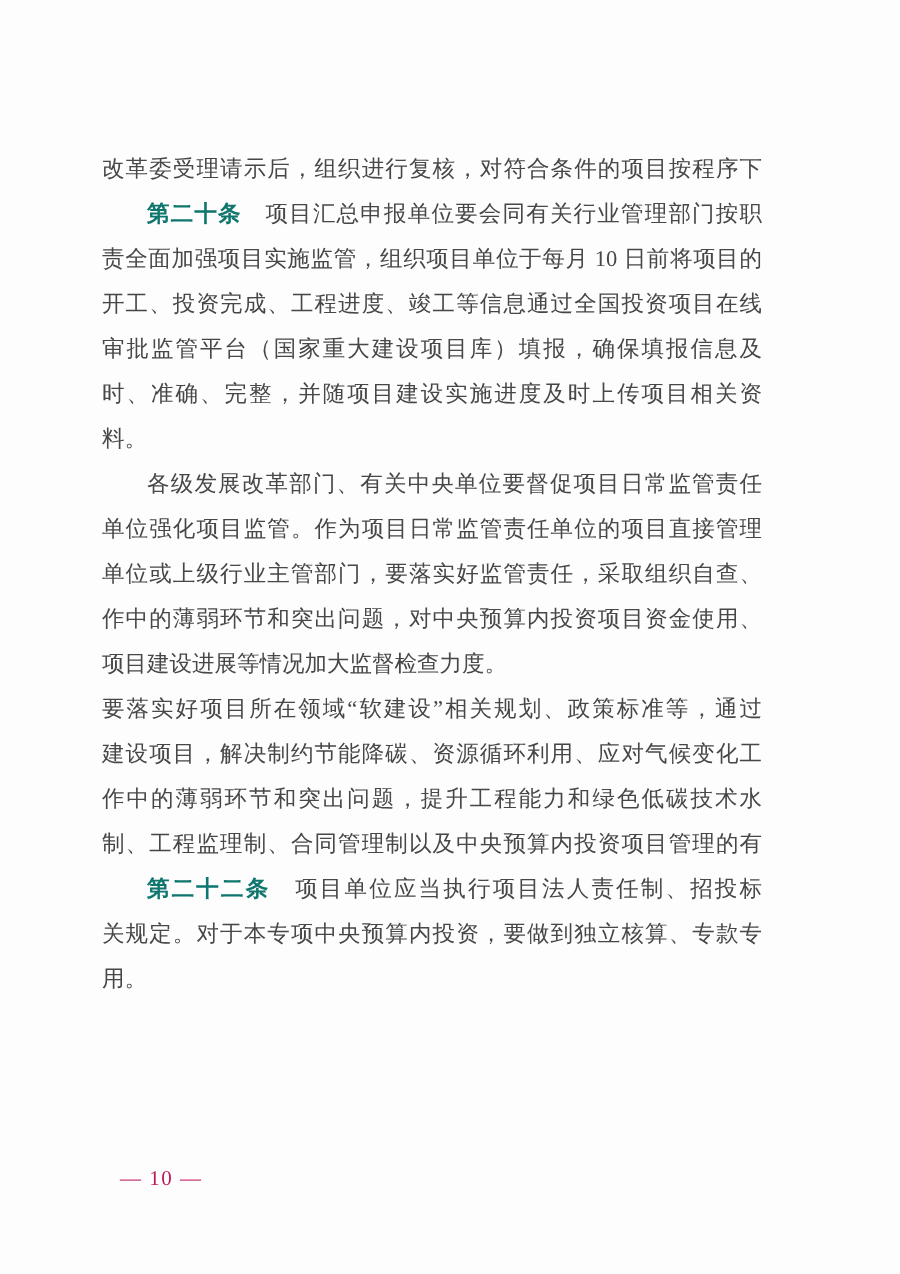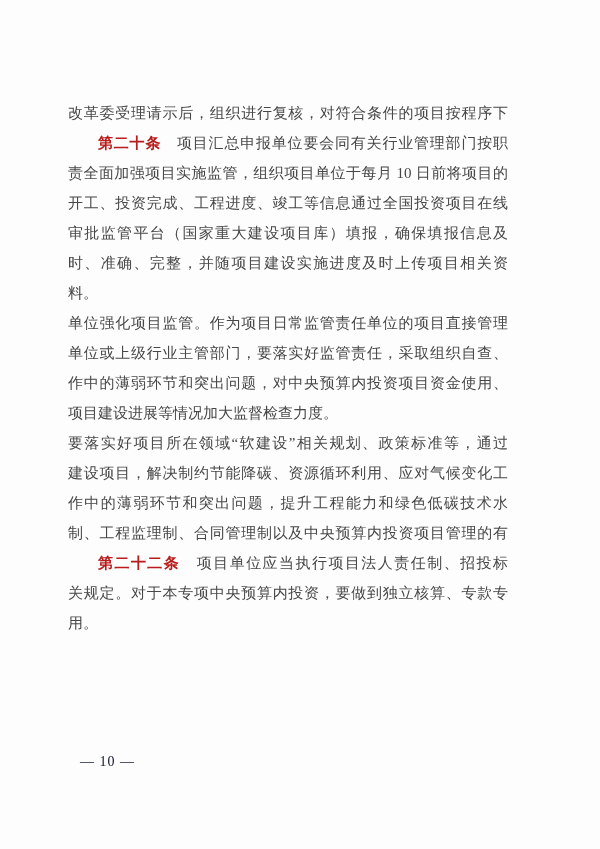--- a/index.html
+++ b/index.html
@@ -33,30 +33,30 @@
     text-justify: inter-character;
   }
   .ln.end {
     text-align-last: left;
   }
   .ln.ind {
     padding-left: 30px;
   }
   .art {
     font-weight: 700;
-    color: #b91c1c;
+    color: #0f766e;
   }
   .footer {
     position: absolute;
     left: 80px;
-    top: 750px;
+    top: 775px;
     font-size: 14px;
     line-height: 24px;
     letter-spacing: 1px;
-    color: #0f172a;
+    color: #be185d;
   }
 </style>
 </head>
 <body>
 
 <div class="page">
   <div class="content">
 
     <div class="para">
       <div class="ln">改革委受理请示后，组织进行复核，对符合条件的项目按程序下</div>
@@ -65,20 +65,21 @@
     <div class="para">
       <div class="ln ind"><b class="art">第二十条</b><span>　项目汇总申报单位要会同有关行业管理部门按职</span></div>
       <div class="ln">责全面加强项目实施监管，组织项目单位于每月 10 日前将项目的</div>
       <div class="ln">开工、投资完成、工程进度、竣工等信息通过全国投资项目在线</div>
       <div class="ln">审批监管平台（国家重大建设项目库）填报，确保填报信息及</div>
       <div class="ln">时、准确、完整，并随项目建设实施进度及时上传项目相关资</div>
       <div class="ln end">料。</div>
     </div>
 
     <div class="para">
+      <div class="ln ind">各级发展改革部门、有关中央单位要督促项目日常监管责任</div>
       <div class="ln">单位强化项目监管。作为项目日常监管责任单位的项目直接管理</div>
       <div class="ln">单位或上级行业主管部门，要落实好监管责任，采取组织自查、</div>
       <div class="ln">作中的薄弱环节和突出问题，对中央预算内投资项目资金使用、</div>
       <div class="ln end">项目建设进展等情况加大监督检查力度。</div>
     </div>
 
     <div class="para">
       <div class="ln">要落实好项目所在领域“软建设”相关规划、政策标准等，通过</div>
       <div class="ln">建设项目，解决制约节能降碳、资源循环利用、应对气候变化工</div>
       <div class="ln">作中的薄弱环节和突出问题，提升工程能力和绿色低碳技术水</div>

